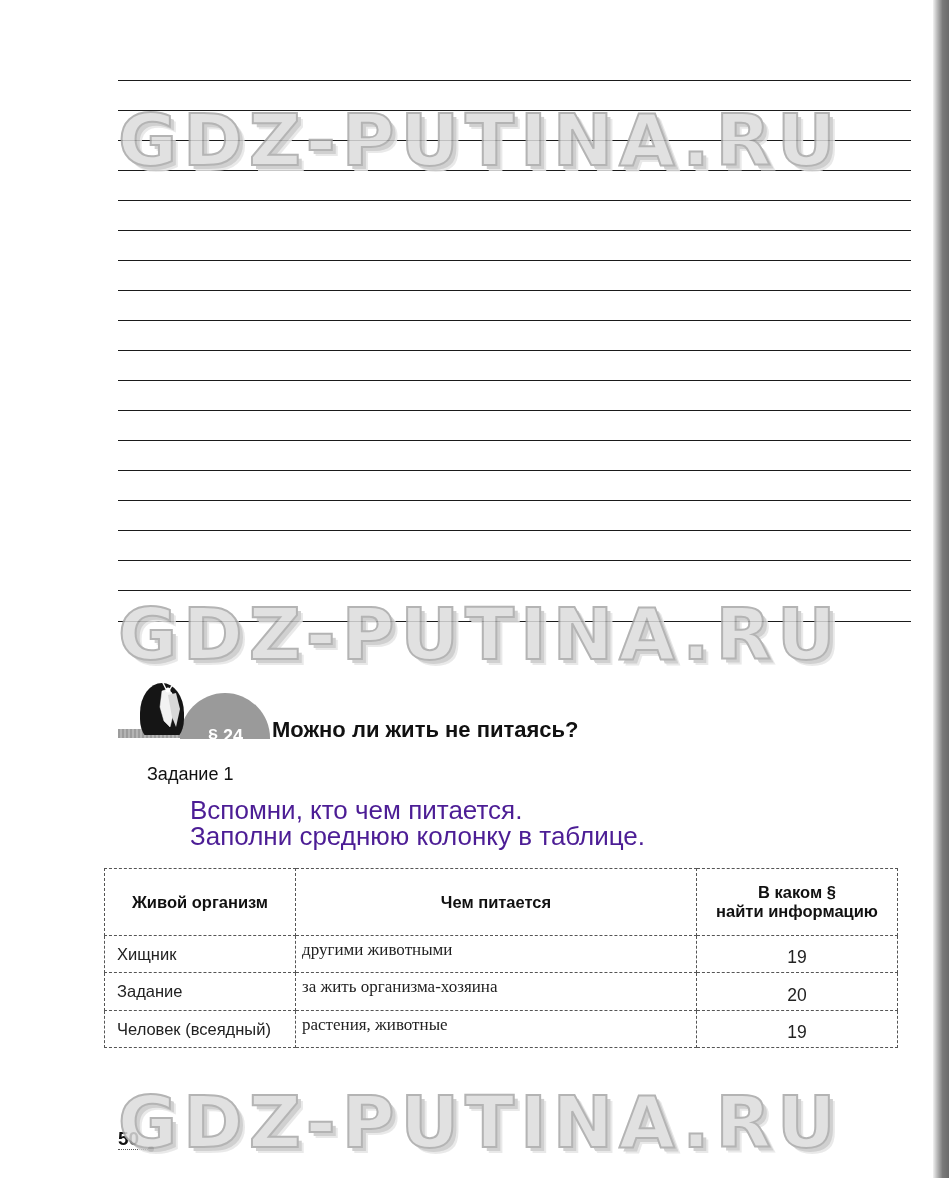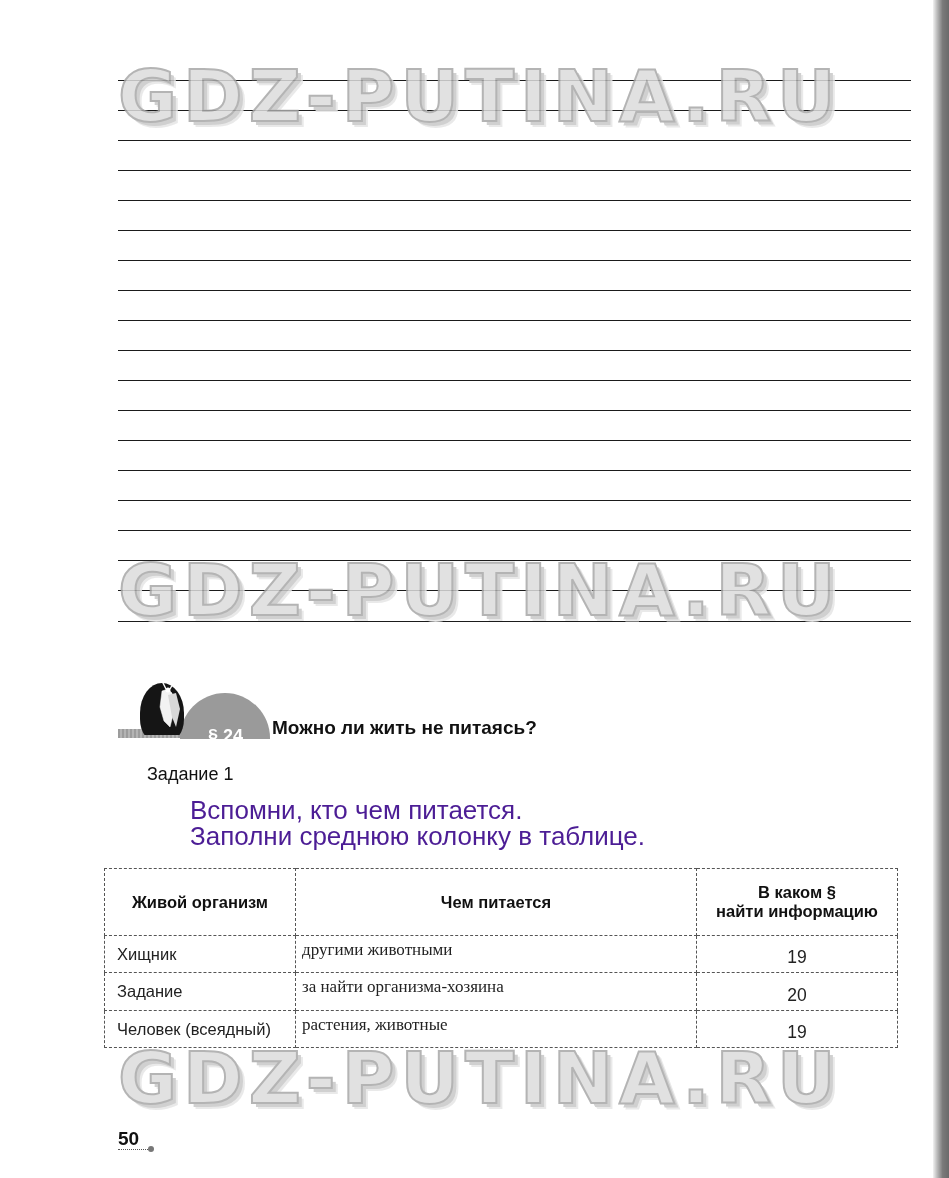--- a/index.html
+++ b/index.html
@@ -20,20 +20,21 @@
     }
     .watermark {
       position: absolute; left: 118px; width: 720px;
       font-family: "DejaVu Sans", sans-serif; font-weight: bold;
       font-size: 72px; letter-spacing: 6px; line-height: 72px;
       color: #dcdcdc;
       -webkit-text-stroke: 2px #a8a8a8;
       text-shadow: 4px 4px 0 #c8c8c8, 6px 6px 0 #e6e6e6;
       opacity: 0.85; pointer-events: none; white-space: nowrap;
       transform: scaleY(1.0);
+      margin-top: 44px;
     }
     .section-header { position: absolute; left: 118px; top: 677px; width: 500px; height: 62px; }
     .section-band {
       position: absolute; left: 0; top: 52px; width: 140px; height: 9px;
       background: repeating-linear-gradient(90deg, #9c9c9c 0 2px, #b4b4b4 2px 4px);
     }
     .section-half-circle {
       position: absolute; left: 62px; top: 16px; width: 90px; height: 90px;
       border-radius: 50%;
       background: #9a9a9a;
@@ -44,21 +45,21 @@
       border-radius: 50% 50% 40% 40%;
       background: #151515;
       clip-path: inset(0 0 8px 0);
     }
     .insect-icon { position: absolute; left: 30px; top: 4px; width: 40px; height: 52px; }
     .section-number {
       position: absolute; left: 90px; top: 29px; color: #fff;
       font-weight: bold; font-size: 18px; margin-top: 20px;
     }
     .section-title {
-      position: absolute; left: 154px; top: 40px; font-weight: bold; font-size: 19px;
+      position: absolute; left: 154px; top: 40px; font-weight: bold; font-size: 22px;
       color: #111; white-space: nowrap;
     }
     .task-title { position: absolute; left: 147px; top: 764px; font-weight: normal; font-size: 18px; }
     .task-line {
       position: absolute; left: 190px; font-family: Liberation Sans, sans-serif; font-size: 26px; color: #4c1d95;
     }
     table.food-table {
       position: absolute; left: 104px; top: 868px; width: 793px; border-collapse: collapse;
       table-layout: fixed;
     }
@@ -142,21 +143,21 @@
     </tr>
   </thead>
   <tbody>
     <tr style="height:37px">
       <td class="organism">Хищник</td>
       <td class="food">другими животными</td>
       <td class="para">19</td>
     </tr>
     <tr style="height:38px">
       <td class="organism">Задание</td>
-      <td class="food">за найти организма-хозяина</td>
+      <td class="food">за жить организма-хозяина</td>
       <td class="para">20</td>
     </tr>
     <tr style="height:37px">
       <td class="organism">Человек (всеядный)</td>
       <td class="food">растения, животные</td>
       <td class="para">19</td>
     </tr>
   </tbody>
 </table>
 

